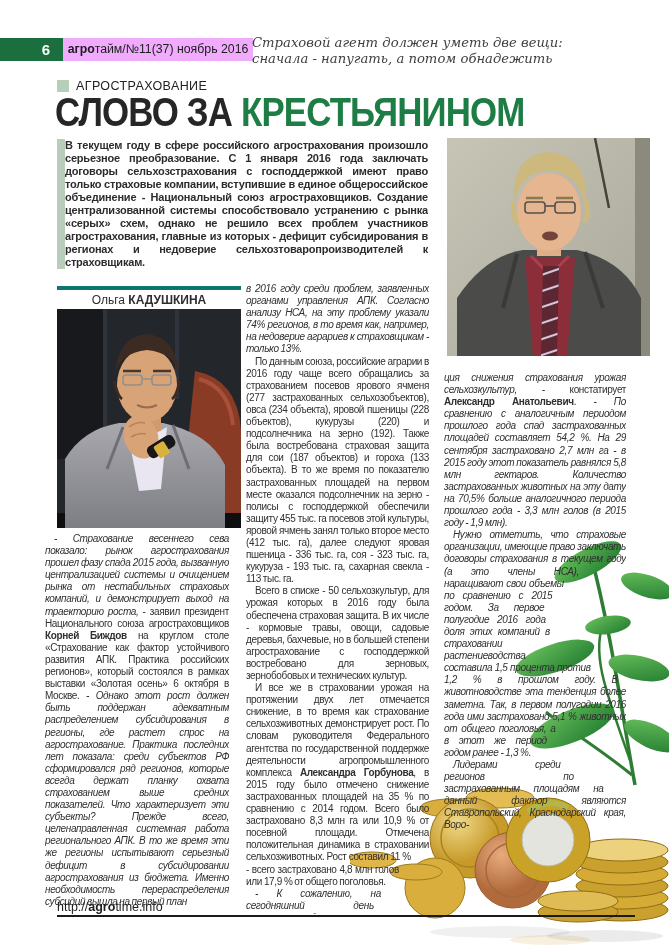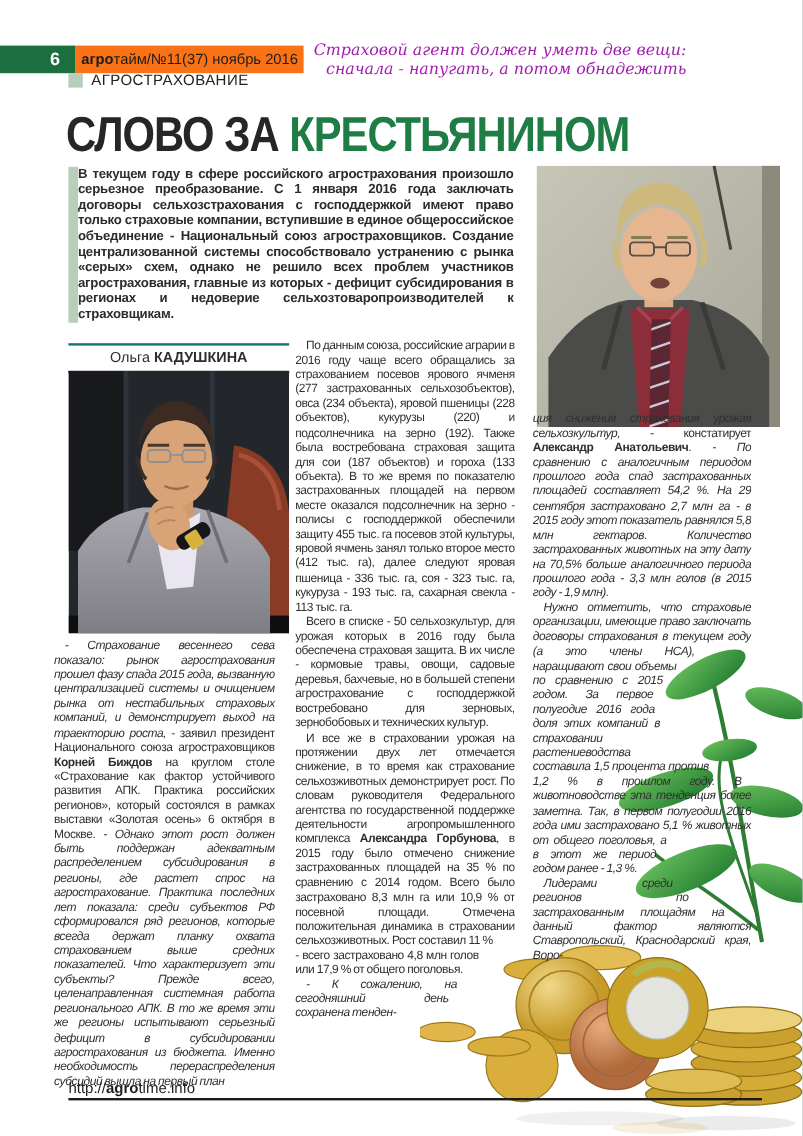--- a/index.html
+++ b/index.html
@@ -4,56 +4,56 @@
 <style>
   html,body{margin:0;padding:0;background:#888;}
   .page{position:relative;width:669px;height:947px;background:#fff;overflow:hidden;
         font-family:"Liberation Sans",sans-serif;color:#2e2e2e;}
   .b{font-weight:bold;}
   .it{font-style:italic;}
 
   
   .pagenum-box{position:absolute;left:0;top:38px;width:63px;height:23px;background:#1b6e3e;
        color:#fff;font-weight:bold;font-size:15px;line-height:23px;text-align:right;padding-right:13px;box-sizing:border-box;}
-  .edition-box{position:absolute;left:63px;top:38px;width:190px;height:23px;background:#f97316;
+  .edition-box{position:absolute;left:63px;top:38px;width:190px;height:23px;background:#f0abfc;
        font-size:12.3px;line-height:23px;text-align:center;color:#1d1d1d;}
-  .motto{position:absolute;left:252px;top:35px;width:320px;text-align:right;
-       font-family:"DejaVu Serif",serif;font-style:italic;font-size:13.2px;line-height:16px;color:#a21caf;}
-
-  
-  .rubric{position:absolute;left:57px;top:58px;height:14px;}
+  .motto{position:absolute;left:252px;top:35px;width:320px;text-align:left;
+       font-family:"DejaVu Serif",serif;font-style:italic;font-size:13.2px;line-height:16px;color:#404040;}
+
+  
+  .rubric{position:absolute;left:57px;top:76px;height:14px;}
   .rubric-sq{display:inline-block;width:12px;height:12px;background:#b9cdbb;vertical-align:-2px;}
   .rubric-label{font-size:12.5px;letter-spacing:.4px;color:#222;margin-left:7px;}
   .title{position:absolute;left:55px;top:92px;margin:0;white-space:nowrap;
        font-size:41px;font-weight:bold;letter-spacing:-1px;line-height:1;
        transform:scaleX(.85);transform-origin:left top;}
   .t-dark{color:#262626;}
   .t-green{color:#1e7c45;}
 
   
   .lead{position:absolute;left:57px;top:139px;width:371px;box-sizing:border-box;
        border-left:8px solid #b9cdbb;padding-left:0;
        font-weight:bold;font-size:11px;line-height:13px;letter-spacing:-.2px;word-spacing:-.4px;
        text-align:justify;color:#2c2c2c;height:130px;overflow:hidden;}
 
   
   .author{position:absolute;left:57px;top:286px;width:184px;box-sizing:border-box;
-       border-top:2px solid #0f766e;border-bottom:2px solid #161616;
+       border-top:4px solid #0f766e;border-bottom:2px solid #161616;
        text-align:center;font-size:12px;padding:3px 0 4px;}
 
   
   .photo-left{position:absolute;left:57px;top:309px;width:184px;height:219px;overflow:hidden;}
   .photo-right{position:absolute;left:447px;top:138px;width:203px;height:218px;overflow:hidden;}
 
   
   .col{position:absolute;font-size:10px;line-height:12.1px;letter-spacing:-.35px;word-spacing:-.5px;
        text-align:justify;color:#303030;overflow:hidden;}
   .col1{left:45px;top:533px;width:184px;height:381px;}
   .col2{left:246px;top:283px;width:183px;height:631px;}
-  .col3{left:444px;top:344px;width:182px;height:468px;}
+  .col3{left:444px;top:372px;width:182px;height:468px;}
   .para{margin:0;text-indent:9px;}
   .para.noind{text-indent:0;}
 
   
   .wrapA{float:right;width:95px;height:112px;
        shape-outside:polygon(100% 0%,45% 12%,14% 40%,26% 68%,70% 90%,100% 100%);}
   .wrapB{float:right;clear:right;width:88px;height:80px;
        shape-outside:polygon(100% 0%,30% 15%,10% 45%,45% 80%,100% 100%);}
   .wrapCoins{float:right;width:95px;height:122px;
        shape-outside:polygon(100% 0%,88% 14%,58% 38%,40% 62%,32% 100%,100% 100%);}
@@ -225,20 +225,21 @@
     <ellipse cx="200" cy="400" rx="40" ry="5" fill="#c79a2a" opacity=".15"></ellipse>
   </svg>
 
   <div class="col col1">
     <p class="para">
       <span class="it">- Страхование весеннего сева показало: рынок агрострахования прошел фазу спада 2015 года, вызванную централизацией системы и очищением рынка от нестабильных страховых компаний, и демонстрирует выход на траекторию роста, </span><span>- заявил президент Национального союза агростраховщиков </span><span class="b">Корней Биждов</span><span> на круглом столе «Страхование как фактор устойчивого развития АПК. Практика российских регионов», который состоялся в рамках выставки «Золотая осень» 6 октября в Москве. </span><span class="it">- Однако этот рост должен быть поддержан адекватным распределением субсидирования в регионы, где растет спрос на агрострахование. Практика последних лет показала: среди субъектов РФ сформировался ряд регионов, которые всегда держат планку охвата страхованием выше средних показателей. Что характеризует эти субъекты? Прежде всего, целенаправленная системная работа регионального АПК. В то же время эти же регионы испытывают серьезный дефицит в субсидировании агрострахования из бюджета. Именно необходимость перераспределения субсидий вышла на первый план</span>
     </p>
   </div>
 
   <div class="col col2">
+    <p class="para noind"><span class="it">в 2016 году среди проблем, заявленных органами управления АПК. Согласно анализу НСА, на эту проблему указали 74% регионов, в то время как, например, на недоверие аграриев к страховщикам - только 13%.</span></p>
     <p class="para"><span>По данным союза, российские аграрии в 2016 году чаще всего обращались за страхованием посевов ярового ячменя (277 застрахованных сельхозобъектов), овса (234 объекта), яровой пшеницы (228 объектов), кукурузы (220) и подсолнечника на зерно (192). Также была востребована страховая защита для сои (187 объектов) и гороха (133 объекта). В то же время по показателю застрахованных площадей на первом месте оказался подсолнечник на зерно - полисы с господдержкой обеспечили защиту 455 тыс. га посевов этой культуры, яровой ячмень занял только второе место (412 тыс. га), далее следуют яровая пшеница - 336 тыс. га, соя - 323 тыс. га, кукуруза - 193 тыс. га, сахарная свекла - 113 тыс. га.</span></p>
     <p class="para"><span>Всего в списке - 50 сельхозкультур, для урожая которых в 2016 году была обеспечена страховая защита. В их числе - кормовые травы, овощи, садовые деревья, бахчевые, но в большей степени агрострахование с господдержкой востребовано для зерновых, зернобобовых и технических культур.</span></p>
     <p class="para">
       <span>И все же в страховании урожая на протяжении двух лет отмечается снижение, в то время как страхование сельхозживотных демонстрирует рост. По словам руководителя Федерального агентства по государственной поддержке деятельности агропромышленного комплекса </span><span class="b">Александра Горбунова</span><span>, в 2015 году было отмечено снижение застрахованных площадей на 35 % по сравнению с 2014 годом. Всего было застраховано 8,3 млн га или 10,9 % от посевной площади. Отмечена положительная </span><span class="wrapCoins"></span><span>динамика в страховании сельхозживотных. Рост составил 11 % - всего застраховано 4,8 млн голов или 17,9 % от общего поголовья.</span>
     </p>
     <p class="para"><span class="it">- К сожалению, на сегодняшний день сохранена тенден-</span></p>
   </div>
 
   <div class="col col3">
     <p class="para noind">

